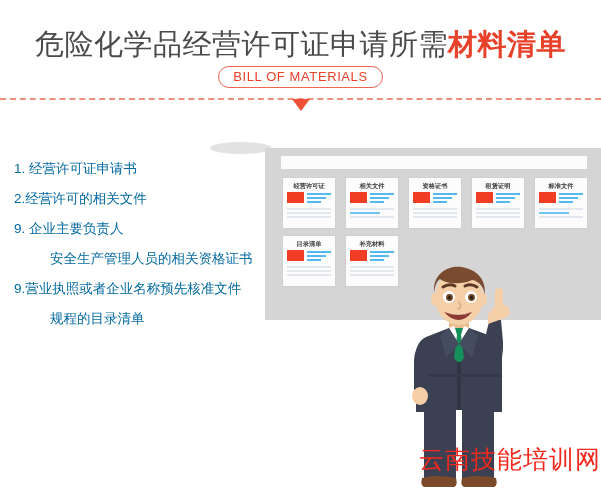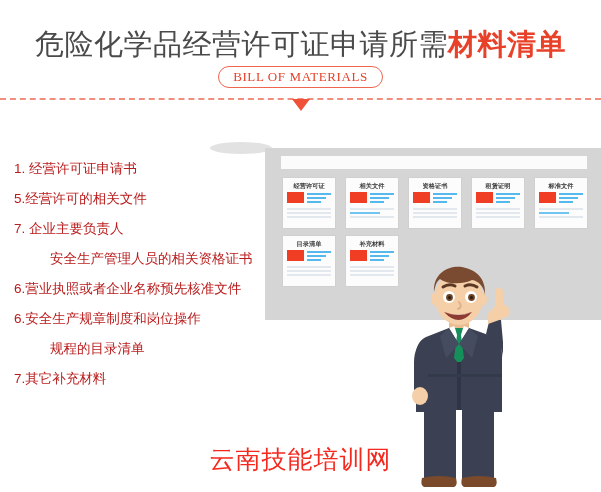--- a/index.html
+++ b/index.html
@@ -55,21 +55,21 @@
     top: 66px;
     width: 601px;
     text-align: center;
   }
   .badge {
     display: inline-block;
     border: 1.5px solid #ef6550;
     border-radius: 13px;
     padding: 2px 14px 3px 14px;
     color: #e8412a;
-    font-family: Liberation Serif, serif;
+    font-family: Liberation Sans, sans-serif;
     font-size: 13px;
     letter-spacing: 0.6px;
     line-height: 15px;
     background: #ffffff;
     position: relative;
     z-index: 3;
   }
   .divider {
     position: absolute;
     left: 0;
@@ -93,21 +93,21 @@
   
   .list {
     position: absolute;
     left: 14px;
     top: 160px;
     width: 250px;
   }
   .list-item {
     font-size: 13.5px;
     line-height: 17px;
-    color: #b91c1c;
+    color: #0369a1;
     margin-bottom: 13px;
     white-space: nowrap;
   }
   .list-item.indented {
     padding-left: 36px;
   }
 
   
   .board {
     position: absolute;
@@ -214,21 +214,21 @@
     width: 180px;
     height: 230px;
   }
 
   
   .watermark {
     position: absolute;
     left: 0;
     top: 444px;
     width: 601px;
-    text-align: center;
+    text-align: right;
     color: #f5281e;
     font-size: 25px;
     line-height: 30px;
     letter-spacing: 1px;
     font-weight: 500;
   }
 </style>
 </head>
 <body>
 
@@ -240,27 +240,25 @@
     </div>
     <div class="badge-wrap">
       <span class="badge">BILL OF MATERIALS</span>
     </div>
     <div class="divider"></div>
     <div class="divider-arrow"></div>
   </div>
 
   <div class="list">
     <div class="list-item">1. 经营许可证申请书</div>
-    <div class="list-item">5.经营许可的相关文件</div>
-    <div class="list-item">7. 企业主要负责人</div>
+    <div class="list-item">2.经营许可的相关文件</div>
+    <div class="list-item">9. 企业主要负责人</div>
     <div class="list-item indented">安全生产管理人员的相关资格证书</div>
-    <div class="list-item">6.营业执照或者企业名称预先核准文件</div>
-    <div class="list-item">6.安全生产规章制度和岗位操作</div>
+    <div class="list-item">9.营业执照或者企业名称预先核准文件</div>
     <div class="list-item indented">规程的目录清单</div>
-    <div class="list-item">7.其它补充材料</div>
   </div>
 
   <div class="board-hanger"></div>
   <div class="board">
     <div class="board-screen"></div>
 
     <div class="cards-row row1">
       <div class="doc-card">
         <div class="doc-title">经营许可证</div>
         <div class="doc-body">

